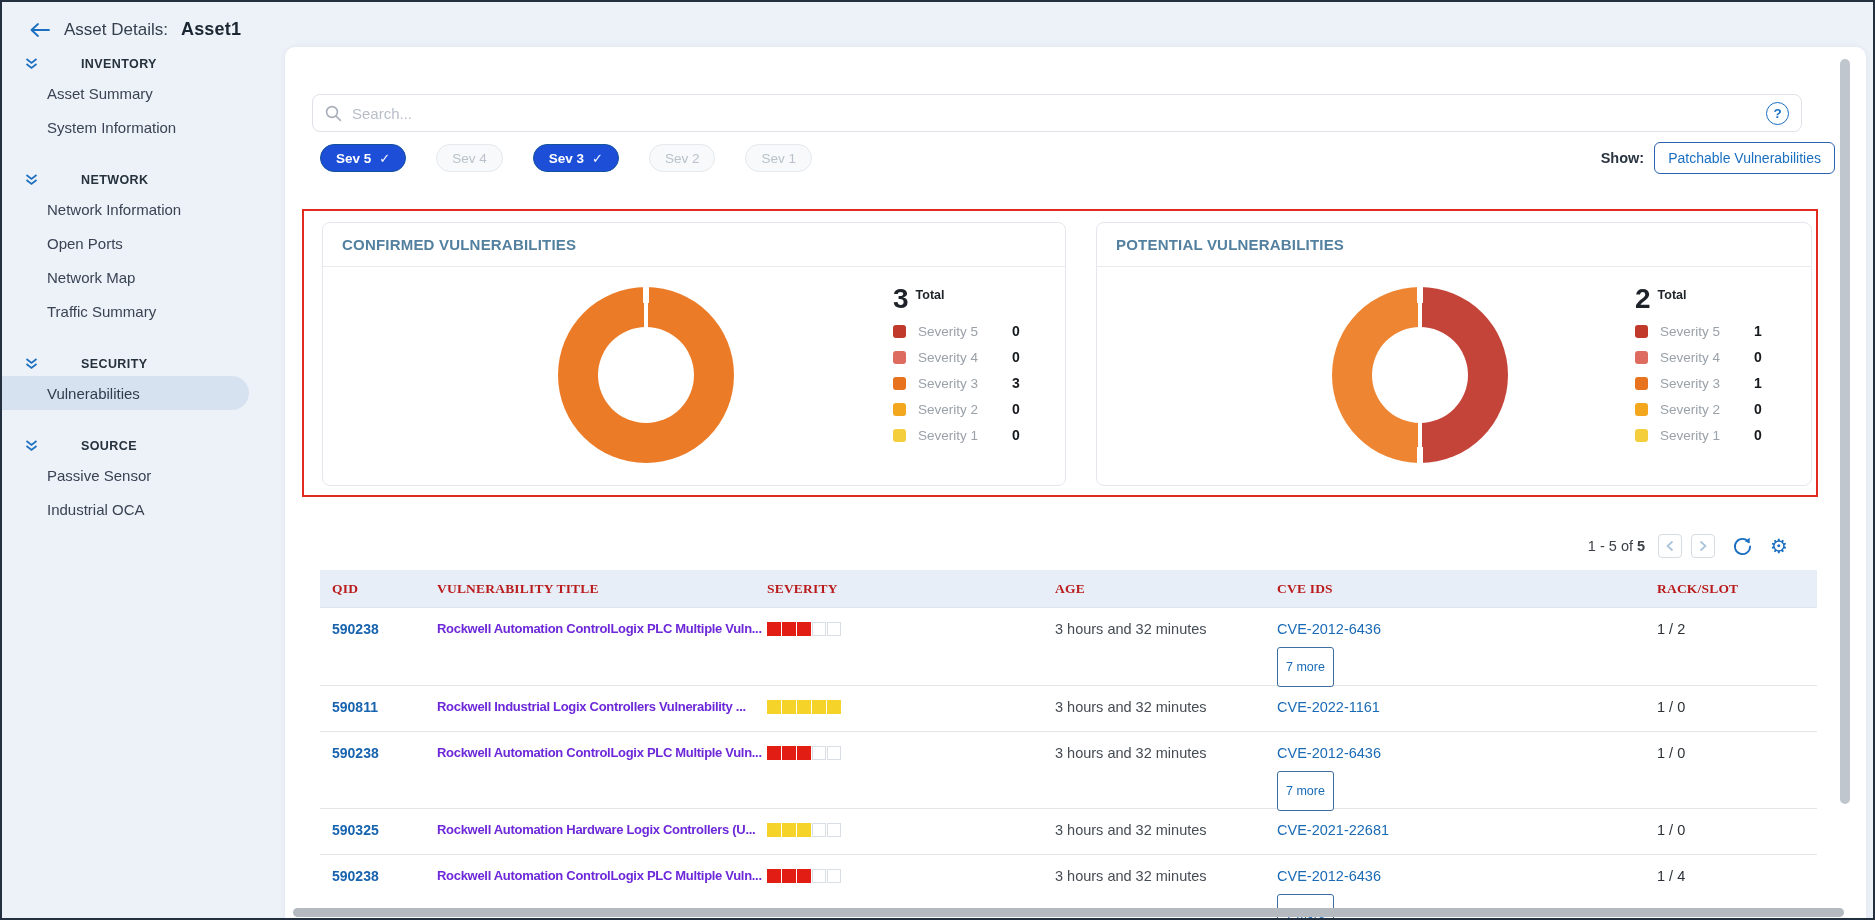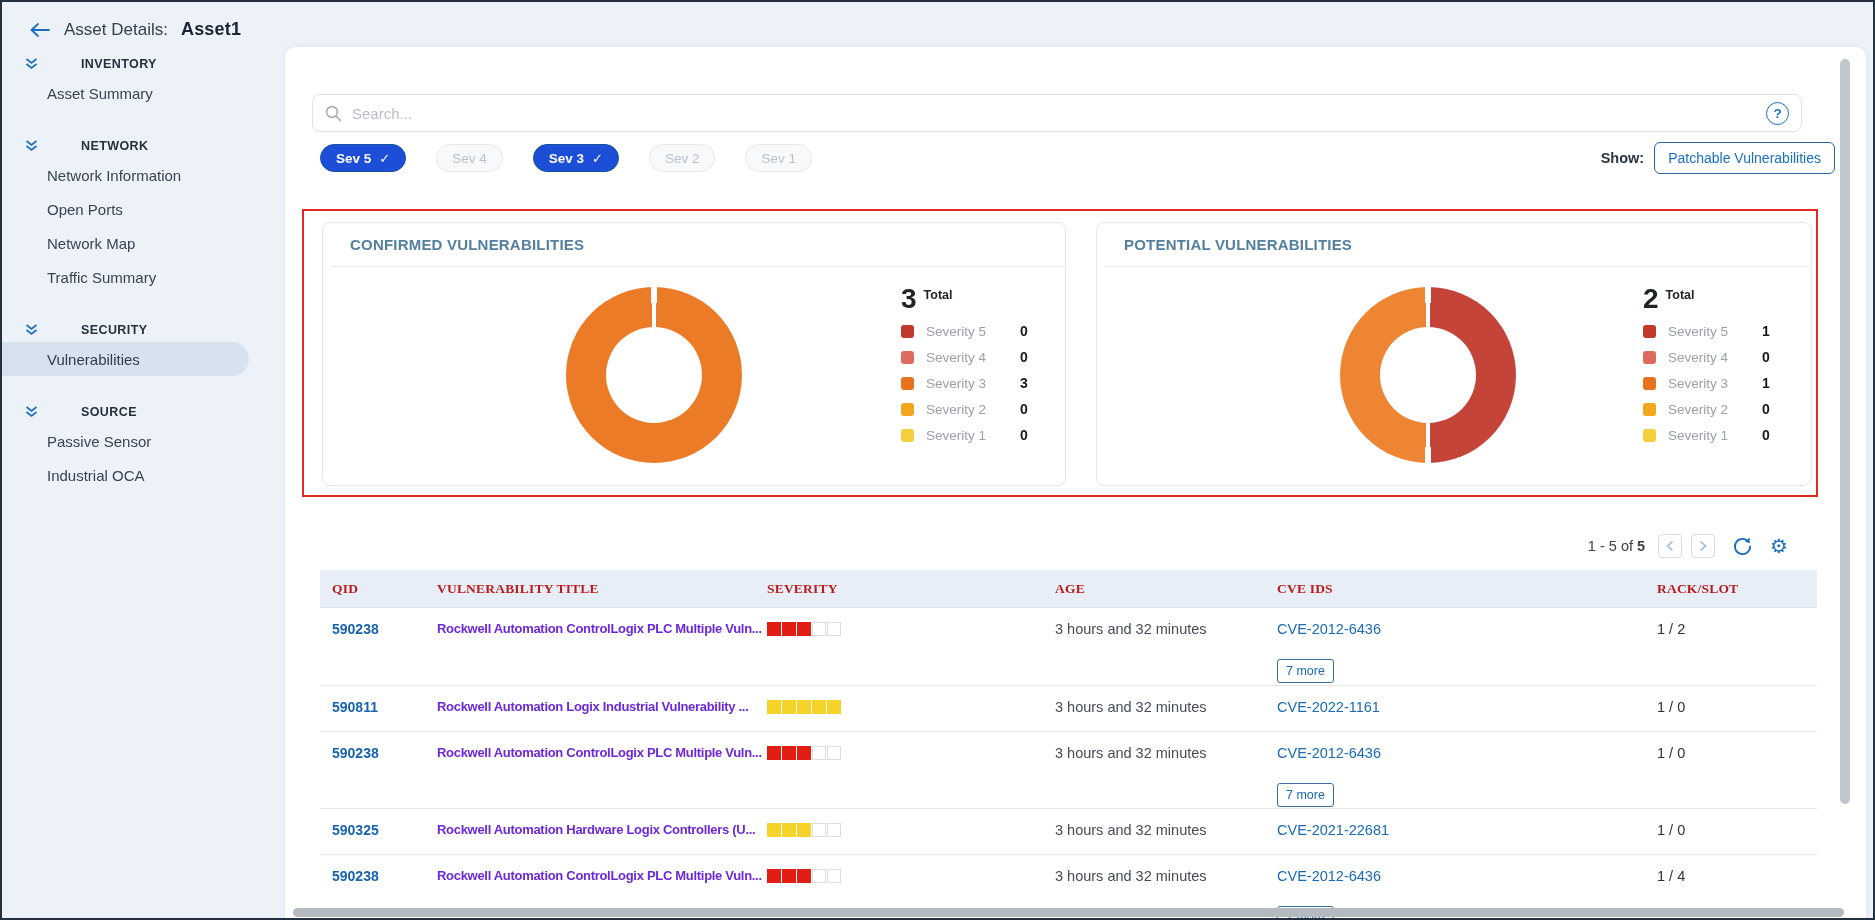--- a/index.html
+++ b/index.html
@@ -61,21 +61,21 @@
   .sev-btn .chk { font-size:13px; font-weight:bold; }
   .show-group { display:flex; align-items:center; gap:10px; }
   .show-label { font-size:14.5px; font-weight:bold; color:#2a3440; }
   .show-btn {
     border:1.6px solid #2a62ab; border-radius:6px; background:#fff; color:#1a6fc0;
     font-size:14px; padding:7px 13px; cursor:pointer; font-family:inherit;
   }
 
   
   .charts-highlight { position:absolute; left:17px; top:162px; width:1516px; height:288px; border:2px solid #e12b20; }
-  .chart-card { position:absolute; top:11px; height:264px; background:#fff; border:1px solid #e4e7ec; border-radius:8px;padding-left:8px; }
+  .chart-card { position:absolute; top:11px; height:264px; background:#fff; border:1px solid #e4e7ec; border-radius:8px; }
   .chart-card.c1 { left:18px;  width:744px; }
   .chart-card.c2 { left:792px; width:716px; }
   .card-title { height:44px; display:flex; align-items:center; padding:0 19px; border-bottom:1px solid #e8eaee;
     color:#53809f; font-size:15px; font-weight:bold; letter-spacing:.2px; }
   .card-body { position:relative; height:219px; }
   .donut { position:absolute; left:235px; top:20px; width:176px; height:176px; border-radius:50%; }
   .donut-hole { position:absolute; left:50%; top:50%; width:96px; height:96px; margin:-48px 0 0 -48px; border-radius:50%; background:#fff; }
   .legend { position:absolute; top:18px; }
   .c1 .legend { left:570px; } .c2 .legend { left:538px; }
   .legend-total { display:flex; align-items:flex-start; gap:7px; margin-bottom:8px; }
@@ -103,21 +103,21 @@
   .trow { border-bottom:1px solid #e4e6e9; align-items:start; padding-top:13px; }
   .trow.tall { height:78px; } .trow.short { height:46px; } .trow.r3 { height:77px; }
   .td { font-size:14.5px; color:#454c54; }
   .td.qid { font-size:14px; font-weight:bold; color:#1763ae; cursor:pointer; }
   .td.title { font-size:13px; font-weight:bold; color:#6d28d9; letter-spacing:-.3px; white-space:nowrap; overflow:hidden; cursor:pointer; }
   .sevbar { display:flex; gap:1px; margin-top:1px; }
   .sevbar .sq { width:14px; height:14px; background:#fff; border:1px solid #d9dee4; }
   .sevbar .sq.filled { border:none; }
   .td.cve a { color:#1a6ab5; text-decoration:none; font-size:14.5px; cursor:pointer; }
   .more-btn { display:inline-block; border:1px solid #3c6e9f; border-radius:3px; color:#1a6ab5;
-    font-size:12.5px; padding:4px 8px; margin-top:22px; cursor:pointer; background:#fff; }
+    font-size:12.5px; padding:12px 8px; margin-top:10px; cursor:pointer; background:#fff; }
   .more-btn:empty { display:none; }
   .td.rack { color:#2c3238; }
 
   
   .hscroll { position:absolute; left:8px; right:22px; top:861px; height:9px; border-radius:5px; background:#b5bac1; }
   .vscroll { position:absolute; right:16px; top:12px; width:10px; height:745px; border-radius:5px; background:#c0c6cd; }
 
   svg { display:block; }
 </style>
 </head>
@@ -138,20 +138,21 @@
   <nav class="sidebar">
     <div class="nav-section">
       <div class="nav-header">
         <svg width="15" height="14" viewBox="0 0 15 14">
             <path d="M2.5 2 L7.5 6 L12.5 2" fill="none" stroke="#1a6fc0" stroke-width="1.7"></path>
             <path d="M2.5 7 L7.5 11 L12.5 7" fill="none" stroke="#1a6fc0" stroke-width="1.7"></path>
           </svg>
         <span>INVENTORY</span>
       </div>
       <div class="nav-item">Asset Summary</div>
+      <div class="nav-item">System Information</div>
     </div>
     <div class="nav-section">
       <div class="nav-header">
         <svg width="15" height="14" viewBox="0 0 15 14">
             <path d="M2.5 2 L7.5 6 L12.5 2" fill="none" stroke="#1a6fc0" stroke-width="1.7"></path>
             <path d="M2.5 7 L7.5 11 L12.5 7" fill="none" stroke="#1a6fc0" stroke-width="1.7"></path>
           </svg>
         <span>NETWORK</span>
       </div>
       <div class="nav-item">Network Information</div>
@@ -353,21 +354,21 @@
         <div class="td age">3 hours and 32 minutes</div>
         <div class="td cve">
           <a>CVE-2012-6436</a><br>
           <span class="more-btn">7 more</span>
         </div>
         <div class="td rack">1 / 2</div>
       </div>
 
       <div class="tgrid trow short">
         <div class="td qid">590811</div>
-        <div class="td title">Rockwell Automation Logix Industrial Vulnerability ...</div>
+        <div class="td title">Rockwell Industrial Logix Controllers Vulnerability ...</div>
         <div class="td">
             <div class="sevbar">
               <span class="sq filled" style="background: rgb(245, 211, 40);"></span>
               <span class="sq filled" style="background: rgb(245, 211, 40);"></span>
               <span class="sq filled" style="background: rgb(245, 211, 40);"></span>
               <span class="sq filled" style="background: rgb(245, 211, 40);"></span>
               <span class="sq filled" style="background: rgb(245, 211, 40);"></span>
             </div>
           </div>
         <div class="td age">3 hours and 32 minutes</div>

